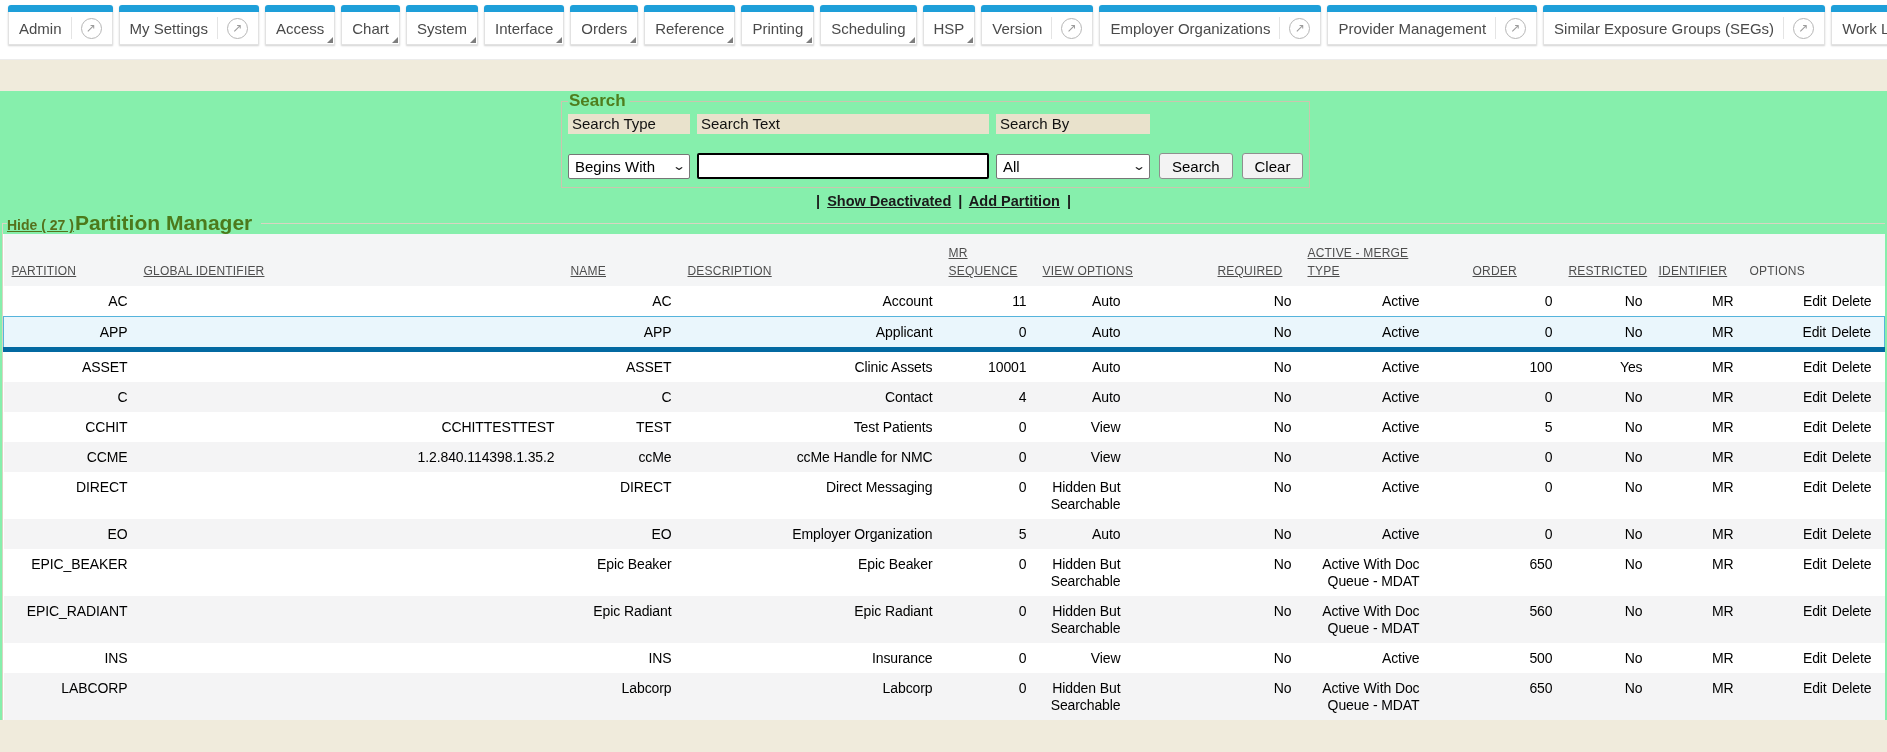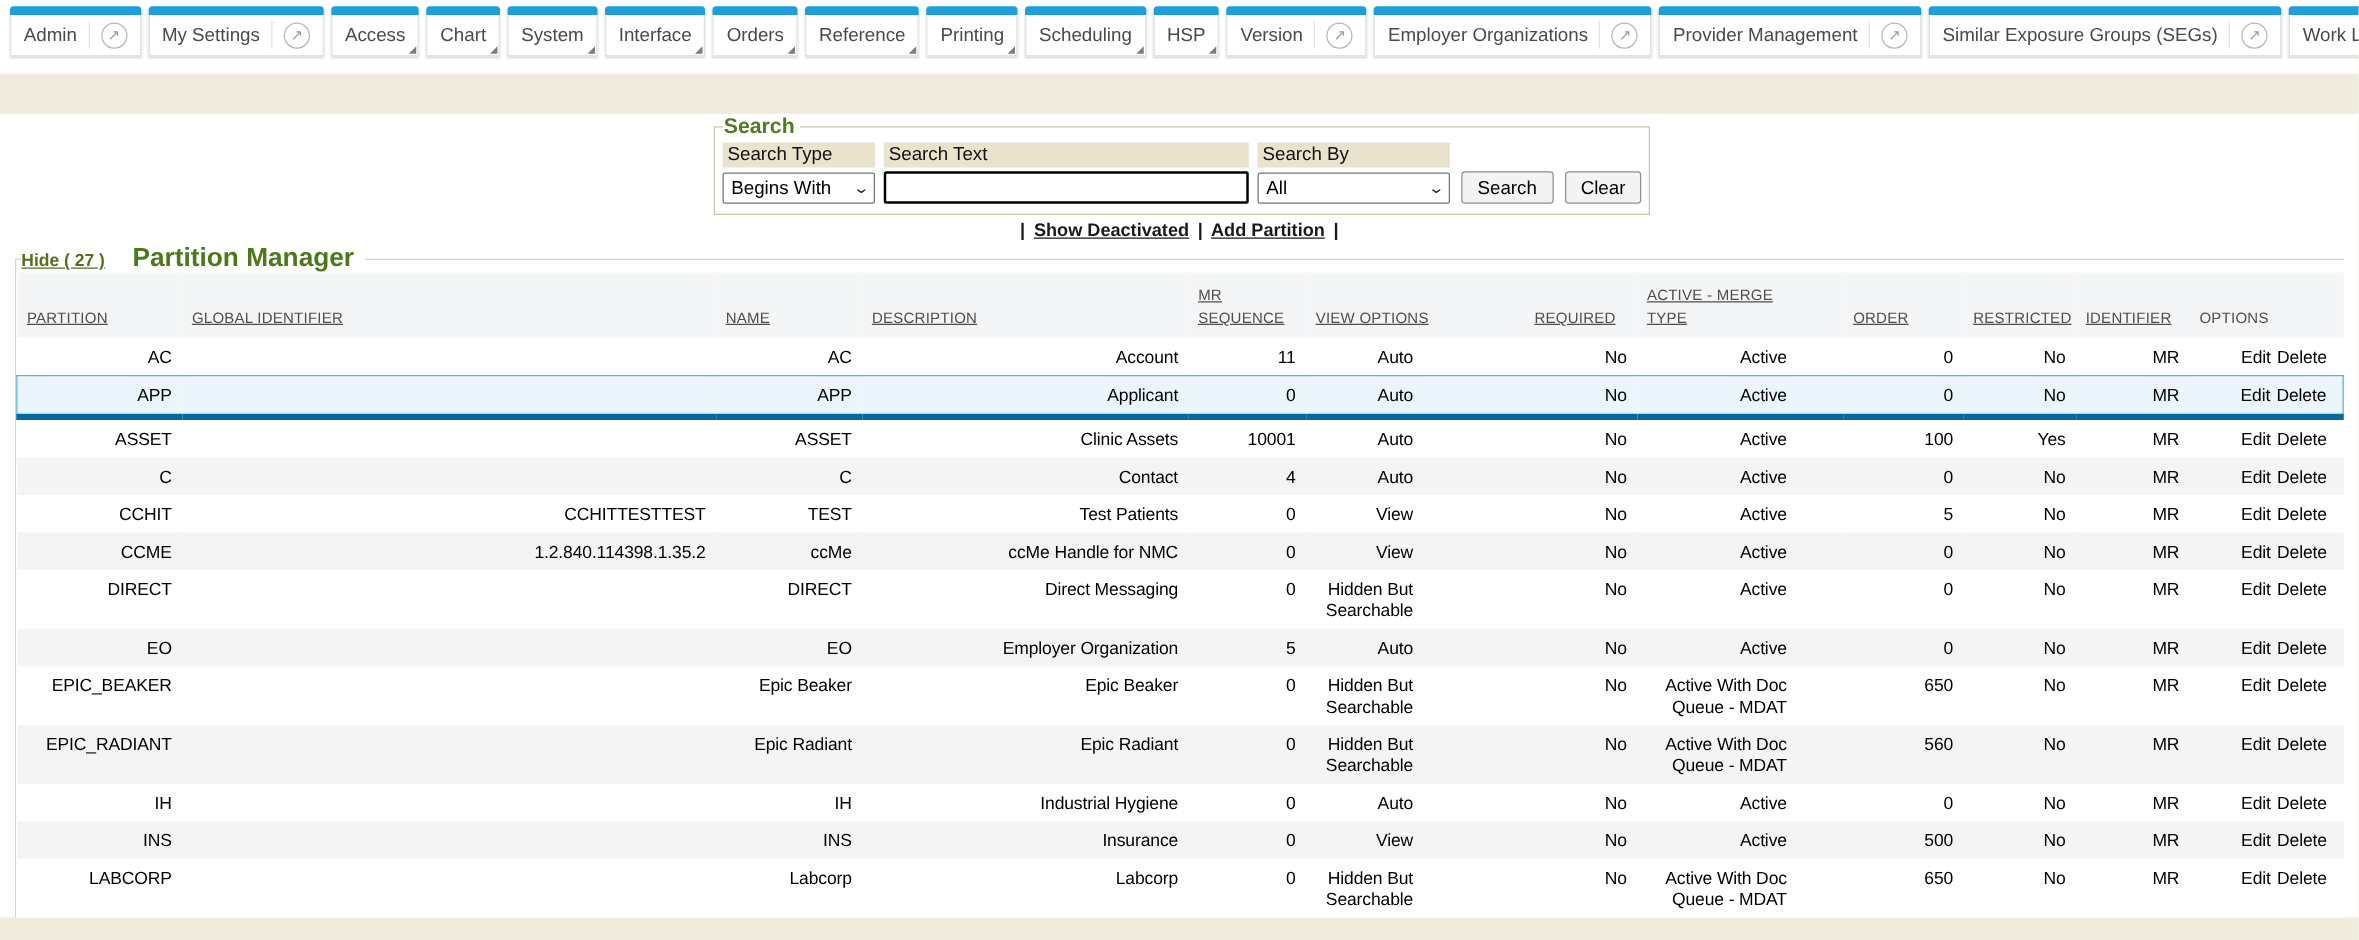--- a/index.html
+++ b/index.html
@@ -37,36 +37,36 @@
     display: flex; align-items: center; justify-content: center;
     font-size: 12px; color: #9c9c9c;
   }
   .corner-icon {
     position: absolute; right: 2px; bottom: 2px;
     width: 0; height: 0;
     border-left: 6px solid transparent;
     border-bottom: 6px solid #7d7d7d;
   }
   
-  .content { padding: 0 12px; background: #ffffff; }
+  .content { padding: 0 2px; background: #86efac; }
   
   .searchbox {
     width: 733px;
     margin: 31px 0 0 559px;
     border: 1px solid #cbc5ae;
     padding: 1px 6px 8px 6px;
   }
   .searchbox legend {
     color: #4f7d1d; font-weight: bold; font-size: 17px;
     padding: 0 4px 0 1px; margin-left: 0px;
   }
   .sgrid {
     display: grid;
     grid-template-columns: 122px 292px 154px auto;
-    gap: 3px 7px;
+    gap: 19px 7px;
     align-items: center;
     margin-top: 2px;
   }
   .slabel { background: #e9e2cc; font-size: 15px; padding: 1px 4px 2px 4px; color: #111; }
   .sel {
     border: 1px solid #767676; background: #fff; border-radius: 2px;
     height: 25px; font-size: 15px; padding: 0 5px 0 6px;
     display: flex; align-items: center; justify-content: space-between;
     cursor: default;
   }
@@ -91,21 +91,21 @@
   .actions { text-align: center; font-size: 14.5px; margin-top: 5px; color: #1a1a1a; font-weight: 600; }
   .actions a { color: #1a1a1a; text-decoration: underline; cursor: pointer; }
   .actions .pipe { margin: 0 3px; }
   
   .partition {
     margin-top: 3px;
     border: 1px solid #d9d4c2;
     border-width: 1px 0 0 1px;
     padding: 0;
   }
-  .partition legend { display: flex; align-items: baseline; gap: 22px; padding: 0 9px 0 0; margin-left: 4px; }
+  .partition legend { display: flex; align-items: baseline; gap: 1px; padding: 0 9px 0 0; margin-left: 4px; }
   .hide-link { color: #55711c; font-weight: bold; font-size: 14px; text-decoration: underline; cursor: pointer; }
   .pm-title { color: #4c7a1b; font-weight: bold; font-size: 21px; line-height: 1.05; }
   
   table { width: 100%; border-collapse: collapse; table-layout: fixed; background: #fff; }
   col.c-partition {width:132px} col.c-global_identifier {width:427px} col.c-name {width:117px}
   col.c-description {width:261px} col.c-mr_sequence {width:94px} col.c-view_options {width:175px}
   col.c-required {width:90px} col.c-active_merge_type {width:165px} col.c-order {width:96px}
   col.c-restricted {width:90px} col.c-identifier {width:91px}
   thead th {
     background: #f4f5f6;
@@ -502,38 +502,20 @@
             <td>No</td>
             <td>
               <div class="wrap-mid">Active With Doc Queue - MDAT</div>
             </td>
             <td>560</td>
             <td>No</td>
             <td>MR</td>
             <td><span class="row-action">Edit</span><span class="row-action">Delete</span></td>
           </tr>
           <tr>
-            <td>IH</td>
-            <td></td>
-            <td>IH</td>
-            <td>Industrial Hygiene</td>
-            <td>0</td>
-            <td>
-              <div class="wrap-narrow">Auto</div>
-            </td>
-            <td>No</td>
-            <td>
-              <div class="wrap-mid">Active</div>
-            </td>
-            <td>0</td>
-            <td>No</td>
-            <td>MR</td>
-            <td><span class="row-action">Edit</span><span class="row-action">Delete</span></td>
-          </tr>
-          <tr>
             <td>INS</td>
             <td></td>
             <td>INS</td>
             <td>Insurance</td>
             <td>0</td>
             <td>
               <div class="wrap-narrow">View</div>
             </td>
             <td>No</td>
             <td>

